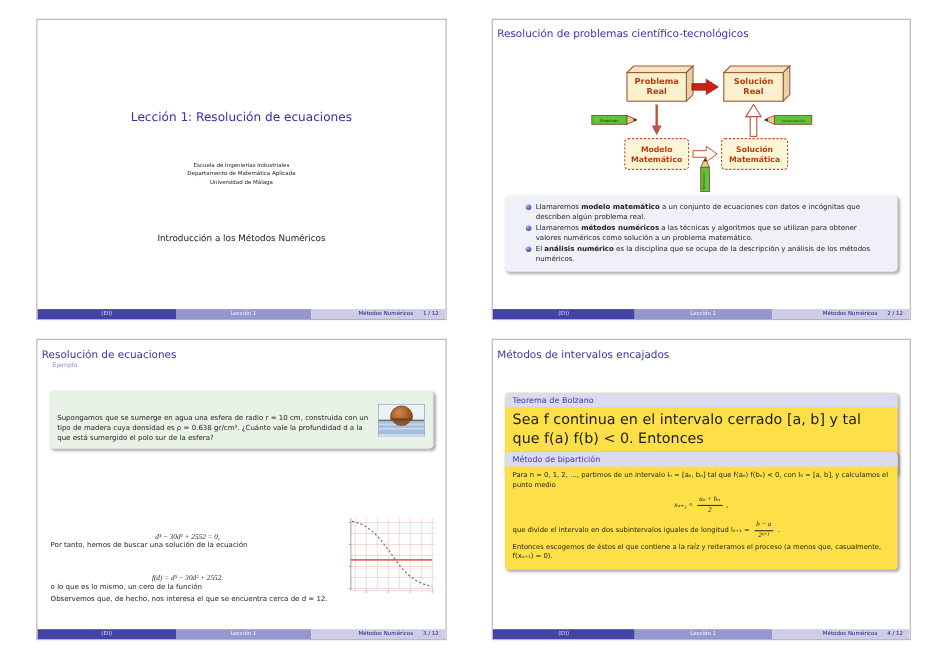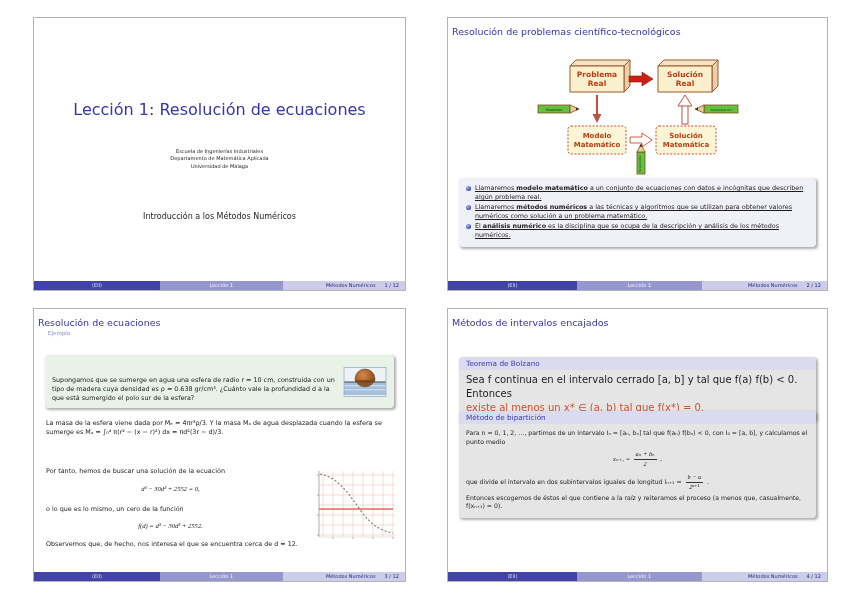--- a/index.html
+++ b/index.html
@@ -10,43 +10,43 @@
   #slide3{left:33px;top:308px;width:371px;height:272px;}
   #slide4{left:447px;top:308px;width:379px;height:272px;}
   .frame-title{position:absolute;left:4px;top:8px;color:#3534ad;font-size:9.5px;}
   .frame-subtitle{position:absolute;left:14px;top:21px;color:#8a89cf;font-size:5.5px;}
   
   .footer{position:absolute;left:0;right:0;bottom:0;height:9px;display:flex;font-size:5px;line-height:9px;}
   .f1{width:34%;background:#4143a6;color:#d9d9f2;text-align:center;}
   .f2{width:33%;background:#9697cf;color:#f4f4fc;text-align:center;}
   .f3{width:33%;background:#cdcdea;color:#23237c;display:flex;justify-content:flex-end;gap:9px;padding-right:6px;box-sizing:border-box;}
   
-  .s1-title{position:absolute;left:0;right:0;top:82px;text-align:center;color:#3534ad;font-size:16px;}
+  .s1-title{position:absolute;left:0;right:0;top:82px;text-align:center;color:#3534ad;font-size:11px;}
   .s1-inst{position:absolute;left:0;right:0;top:130px;text-align:center;font-size:5px;line-height:1.45;color:#222;}
   .s1-sub{position:absolute;left:0;right:0;top:164px;text-align:center;font-size:8px;color:#222;margin-top:30px;}
   
   .shadowbox{box-shadow:1.5px 1.5px 2.5px rgba(110,110,110,.55);border-radius:4px;}
   .bullets-block{position:absolute;left:11px;right:11px;top:160px;background:#f0f0f8;padding:5px 8px 6px 6px;box-sizing:border-box;}
-  .bullet{display:flex;font-size:6.4px;line-height:1.4;margin:1px 0;text-decoration:underline;}
+  .bullet{display:flex;font-size:6.4px;line-height:1.4;margin:1px 12px;}
   .ball{flex:0 0 5px;width:5px;height:5px;border-radius:50%;background:radial-gradient(circle at 35% 30%,#aebbf0,#4a5ac0 60%,#28348c);margin:2px 4px 0 1px;}
   .btxt{flex:1;}
   
   .diagram{position:absolute;left:50%;top:36px;transform:translateX(-50%);}
   
   .example-block{position:absolute;left:11px;right:11px;top:46px;background:#e9f2e6;padding:5px 7px;box-sizing:border-box;display:flex;align-items:center;gap:7px;}
   .example-text{flex:1;font-size:6.4px;line-height:1.42;margin-top:16px;}
   .para{position:absolute;left:12px;right:12px;font-size:6.4px;line-height:1.4;}
   .eqline{position:absolute;left:12px;right:110px;text-align:center;font-size:6.6px;font-style:italic;font-family:"Liberation Serif","DejaVu Serif",serif;}
-  .narrow{right:104px;}
+  .narrow{right:104px;margin-top:24px;}
   .miniplot{position:absolute;right:8px;top:158px;}
   
-  .defbox{position:absolute;left:11px;right:11px;background:#e5e5e5;}
+  .defbox{position:absolute;left:11px;right:11px;background:#fde047;}
   .defbox .bhead{background:#dbdbf0;color:#3a39ac;font-size:7.3px;padding:2px 7px;border-radius:4px 4px 0 0;}
   .defbox .bbody{padding:3px 7px 5px;border-radius:0 0 4px 4px;}
-  .bolz-body{font-size:10px;line-height:1.42;}
+  .bolz-body{font-size:13px;line-height:1.42;}
   .alert{color:#d1502e;}
   .bip-body{font-size:6.2px;line-height:1.4;}
   .bip-p{margin:2px 0;}
   .bip-eq{text-align:center;margin:4px 0;font-style:italic;font-family:"Liberation Serif","DejaVu Serif",serif;font-size:6.4px;}
   .frac{display:inline-flex;flex-direction:column;text-align:center;vertical-align:middle;margin:0 2px;}
   .frac .num{border-bottom:0.7px solid #333;padding:0 2px;}
   .frac .den{padding:0 2px;}
   .mathit{font-style:italic;font-family:"Liberation Serif","DejaVu Serif",serif;}
 </style>
 </head>
@@ -188,21 +188,20 @@
       <circle cx="22" cy="12" r="10" fill="url(#sph)" stroke="#4a2a10" stroke-width="0.5"></circle>
       <rect x="1" y="15" width="42" height="13" fill="#a6c0dc"></rect>
       <rect x="1" y="18" width="42" height="1.4" fill="#c8daee"></rect>
       <rect x="1" y="22" width="42" height="1.4" fill="#c8daee"></rect>
       <path d="M1,15 L43,15" stroke="#444" stroke-width="1"></path>
       <path d="M12.4,13 A10,10 0 0 0 31.6,13" fill="#7a4418" opacity="0.85"></path>
       <rect x="1" y="0.5" width="42" height="29" fill="none" stroke="#9ab0c4" stroke-width="0.8"></rect>
     </svg>
   </div>
 
-  <div class="para" style="top:110px">La masa de la esfera viene dada por Mₑ = 4πr³ρ/3. Y la masa Mₐ de agua desplazada cuando la esfera se sumerge es Mₐ = ∫₀ᵈ π(r² − (x − r)²) dx = πd²(3r − d)/3.</div>
   <div class="para narrow" style="top:158px">Por tanto, hemos de buscar una solución de la ecuación</div>
   <div class="eqline" style="top:176px">d³ − 30d² + 2552 = 0,</div>
   <div class="para narrow" style="top:196px">o lo que es lo mismo, un cero de la función</div>
   <div class="eqline" style="top:213px">f(d) = d³ − 30d² + 2552.</div>
   <div class="para" style="top:231px">Observemos que, de hecho, nos interesa el que se encuentra cerca de d = 12.</div>
 
   <svg class="miniplot" width="88" height="78" viewBox="0 0 88 78">
     <rect x="0" y="0" width="88" height="78" fill="#ffffff"></rect>
 
     <g stroke="#f2cdc9" stroke-width="0.7">

